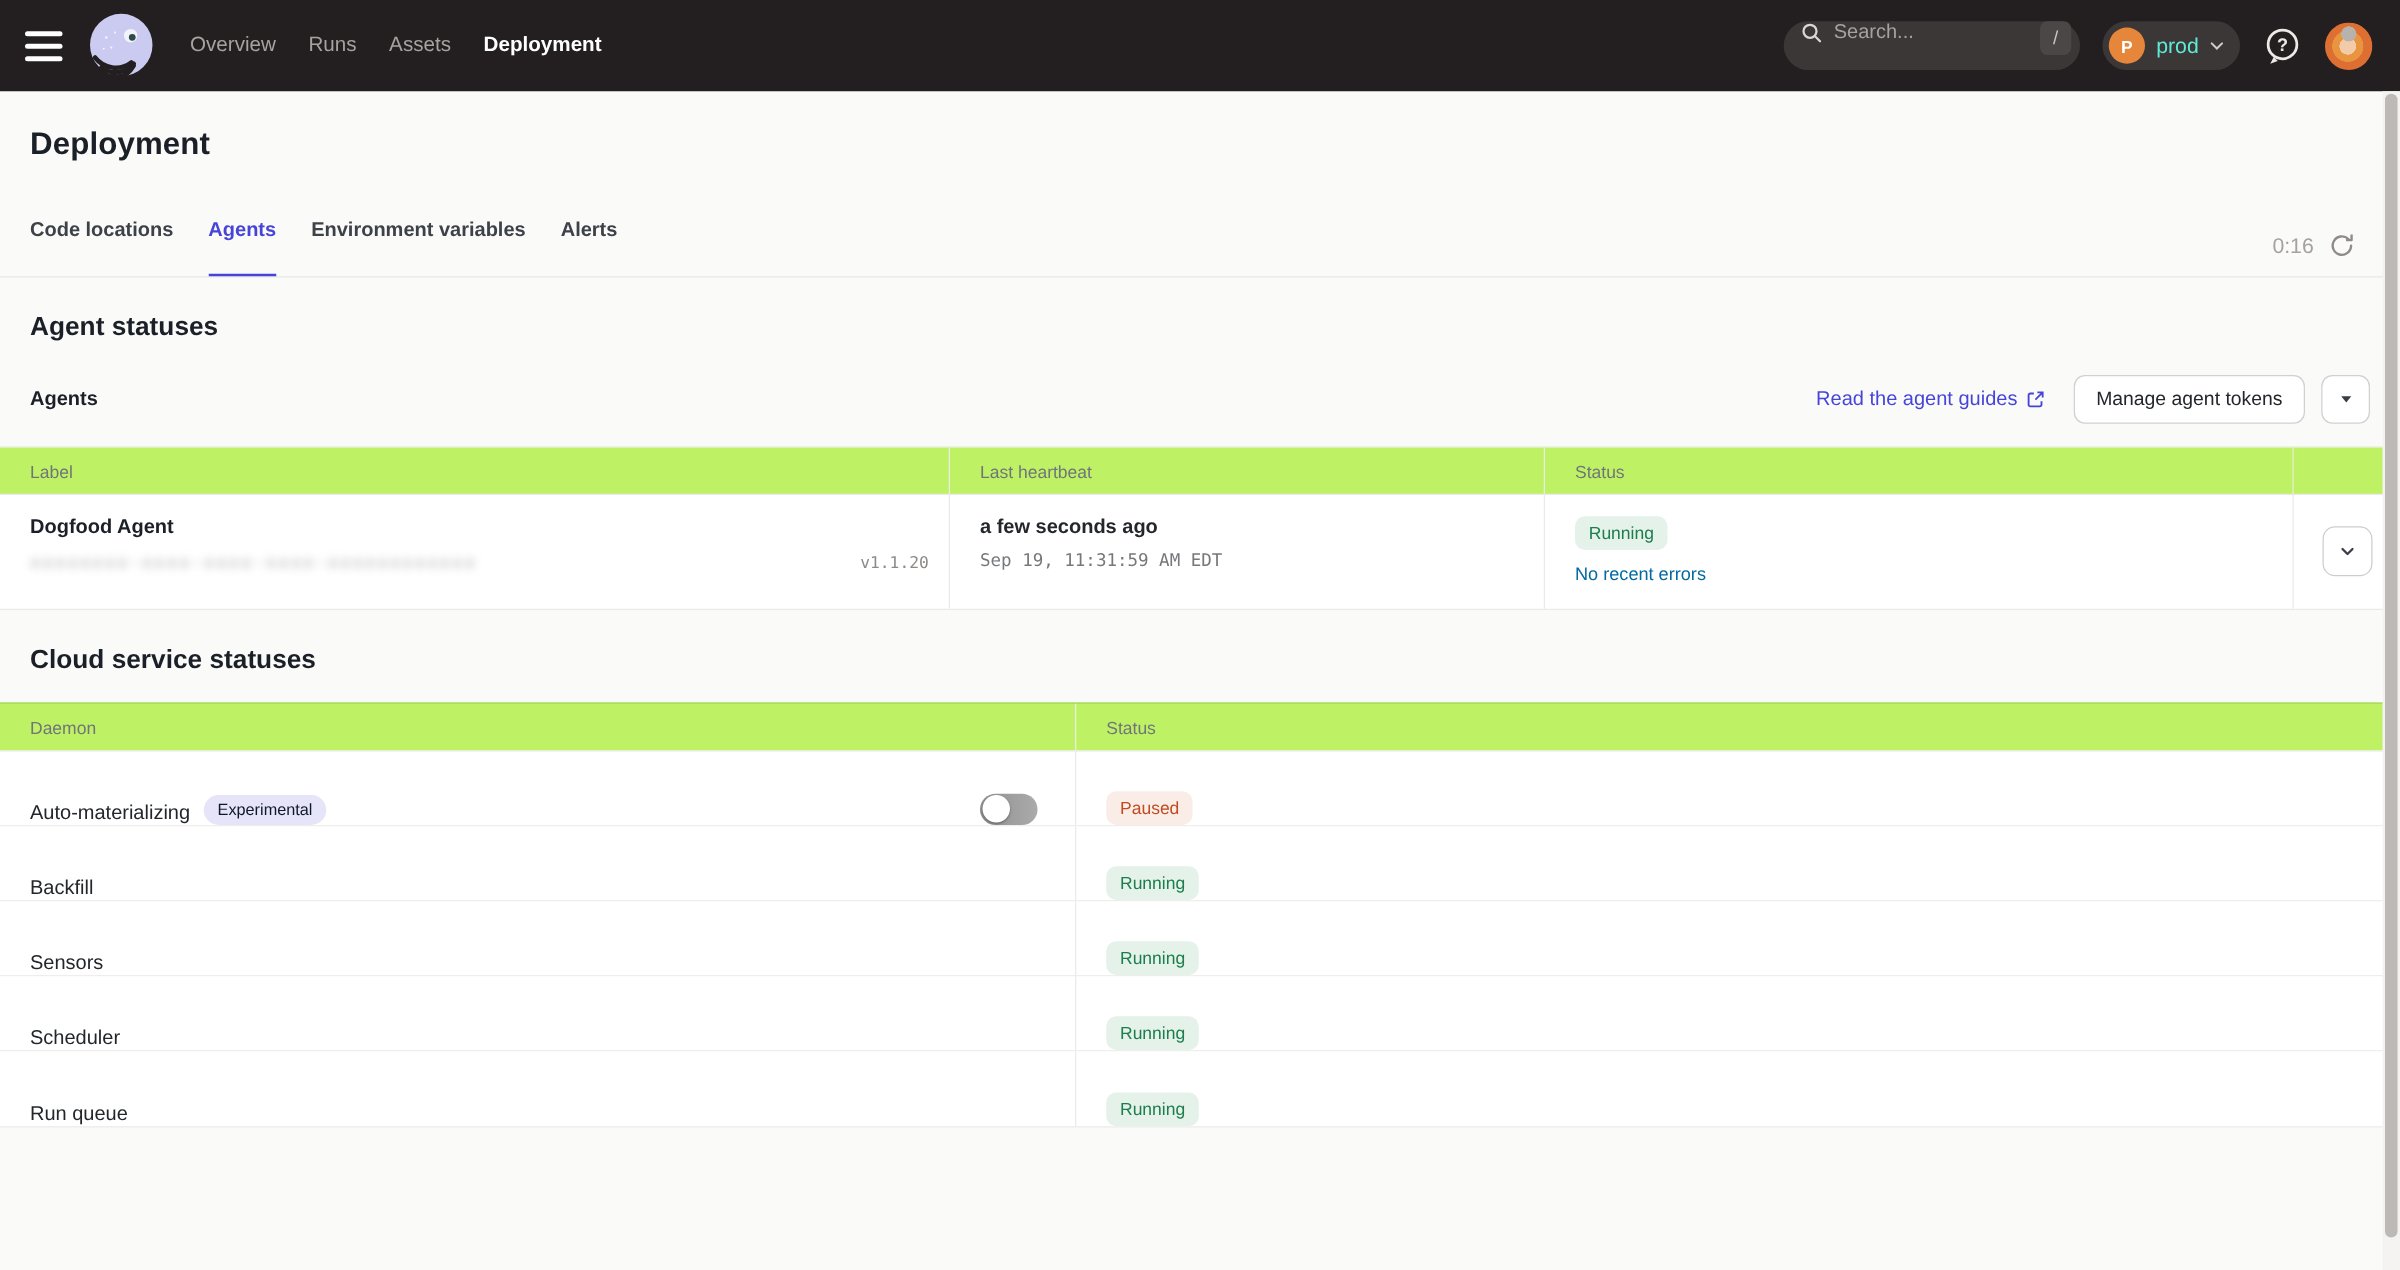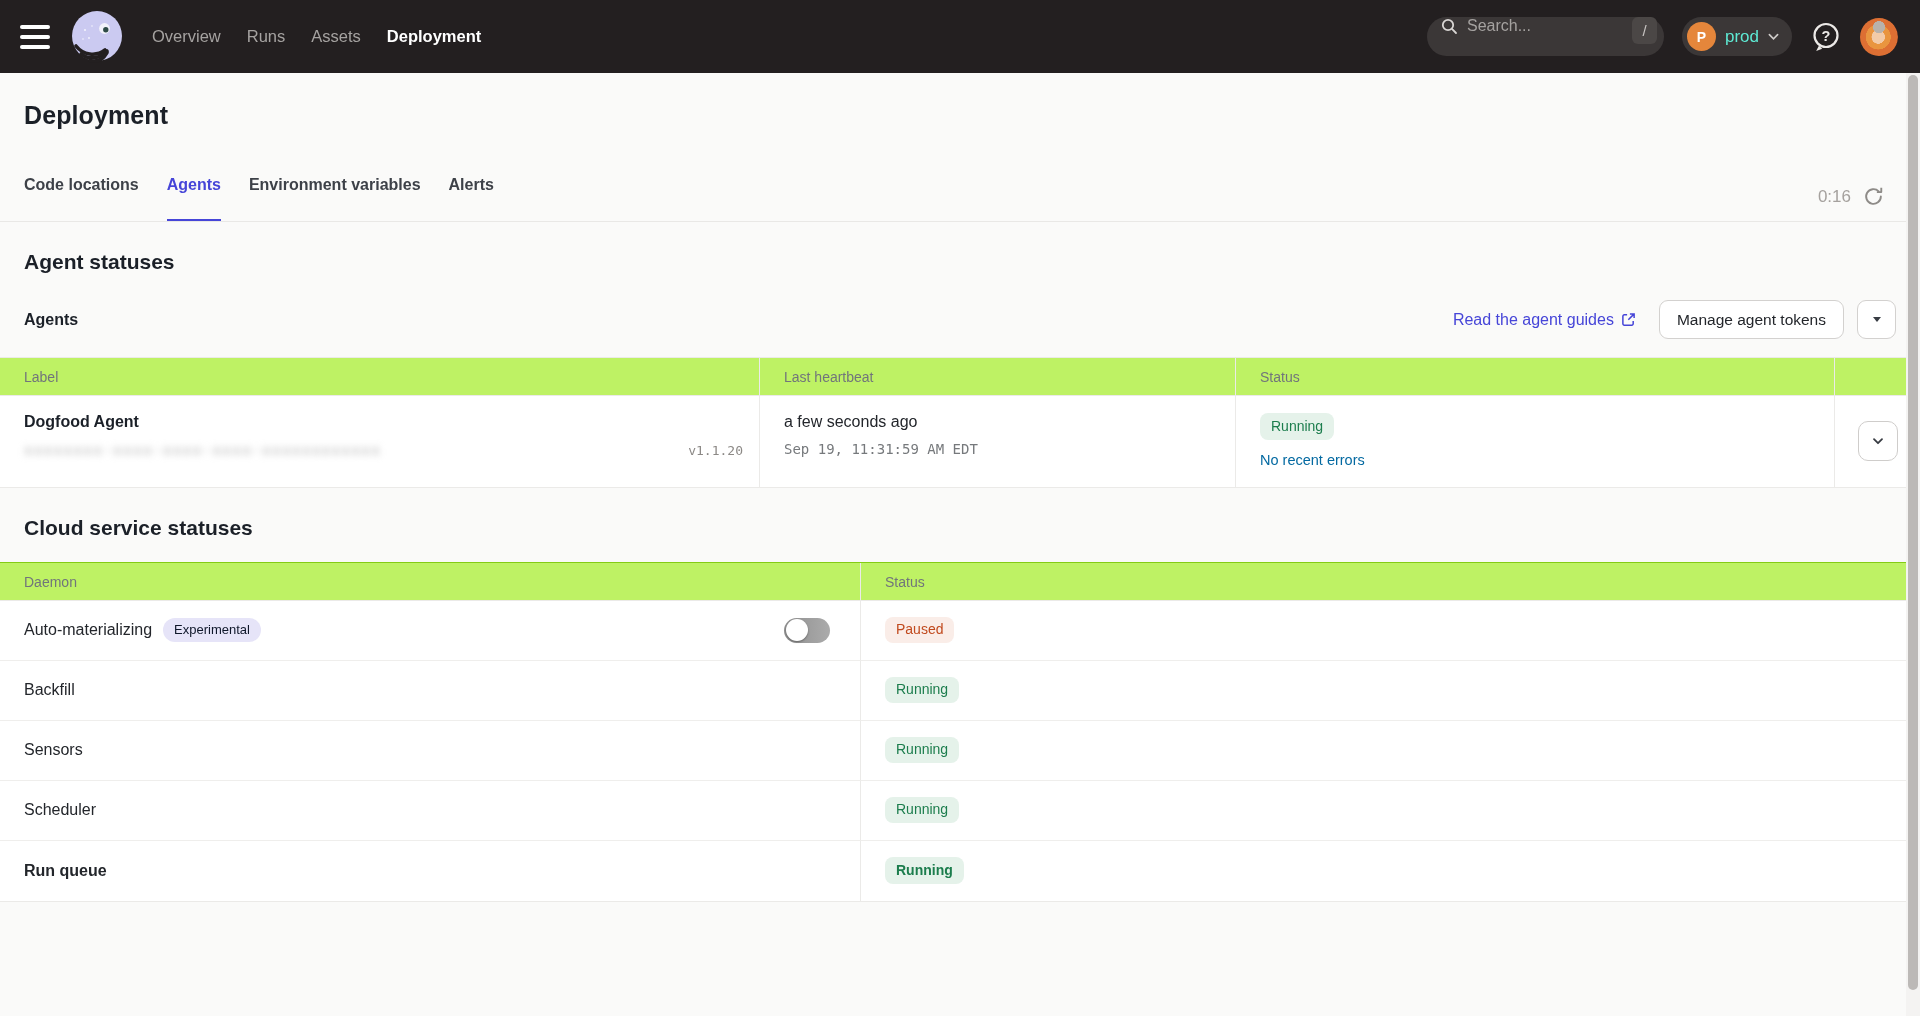--- a/index.html
+++ b/index.html
@@ -109,21 +109,21 @@
   }
   .cdiv { border-right:1px solid #EBEAE8; }
   .td { padding:17px 16px 19px 24px; }
   .agent-name { font-size:16px; font-weight:700; color:#1B2028; }
   .agent-line2 { display:flex; align-items:baseline; margin-top:11px; }
   .redacted {
     filter:blur(3.5px); color:#ABABAB; font-size:14px; letter-spacing:1.5px;
     font-family:"DejaVu Sans Mono", monospace; user-select:none;
   }
   .agent-version { margin-left:auto; font-family:"DejaVu Sans Mono", monospace; font-size:13px; color:#8C8986; }
-  .hb-rel { font-size:16px; color:#23262B; }
+  .hb-rel { font-size:16px; color:#23262B;font-weight:bold; }
   .hb-time { margin-top:10px; font-family:"DejaVu Sans Mono", monospace; font-size:14px; color:#76797C; }
   .status-note { margin-top:12px; font-size:14.5px; color:#0369a1; }
   .expand-cell { display:flex; align-items:center; justify-content:center; padding:0; }
   .expand-btn {
     width:40px; height:40px; background:#FFFFFF; border:1px solid #CFCDCB; border-radius:10px;
     display:flex; align-items:center; justify-content:center; cursor:pointer;
   }
 
   
   .badge { display:inline-block; font-size:14px; padding:4.5px 11px; border-radius:8px; line-height:1.25; }
@@ -132,25 +132,25 @@
   .badge.experimental { background:#E6E4F8; color:#0f172a; font-size:13px; padding:3.5px 11px; border-radius:13px; }
 
   
   .cloud-table {
     margin-top:22px;
     border-top:1px solid #84cc16; border-bottom:1px solid #EBEAE8;
     display:grid; grid-template-columns:861px 1fr;
     background:#FFFFFF;
   }
   .cloud-table .row-cell {
-    min-height:60px; display:flex; align-items:center;
+    min-height:60px; display:flex; align-items:flex-end;
     padding:0 24px; border-bottom:1px solid #EFEEEC;
     font-size:16px; color:#23262B;
   }
-  .cloud-table .row-cell.last { border-bottom:none;font-weight:bold; }
+  .cloud-table .row-cell.last { border-bottom:none; }
   .daemon-cell { gap:11px; }
   .toggle {
     margin-left:auto; margin-right:6px;
     width:46px; height:25px; border-radius:13px;
     background:linear-gradient(90deg,#8F8F8F,#ABABAB);
     position:relative; cursor:pointer; flex:none;
   }
   .toggle .knob {
     position:absolute; left:1.5px; top:1.5px; width:22px; height:22px;
     border-radius:50%; background:#FFFFFF; box-shadow:0 1px 2px rgba(0,0,0,.35);

